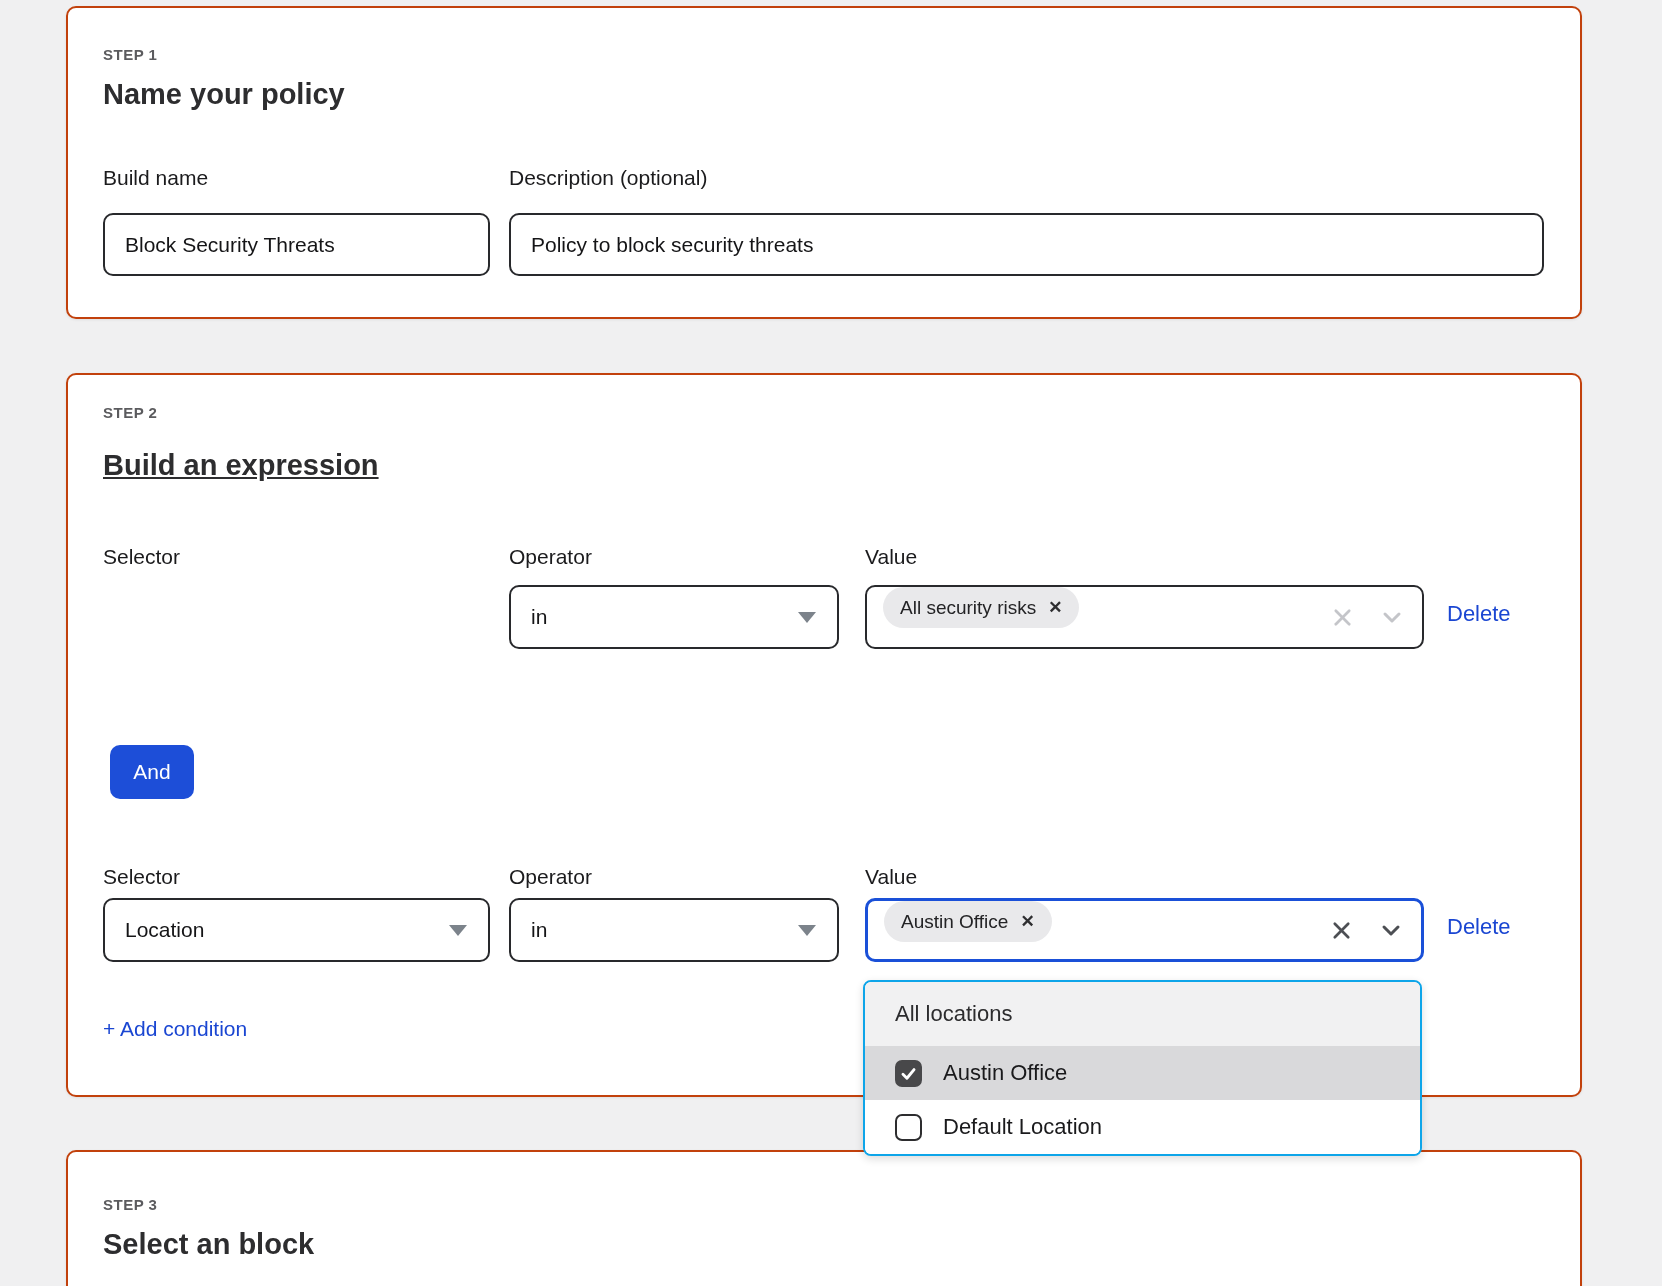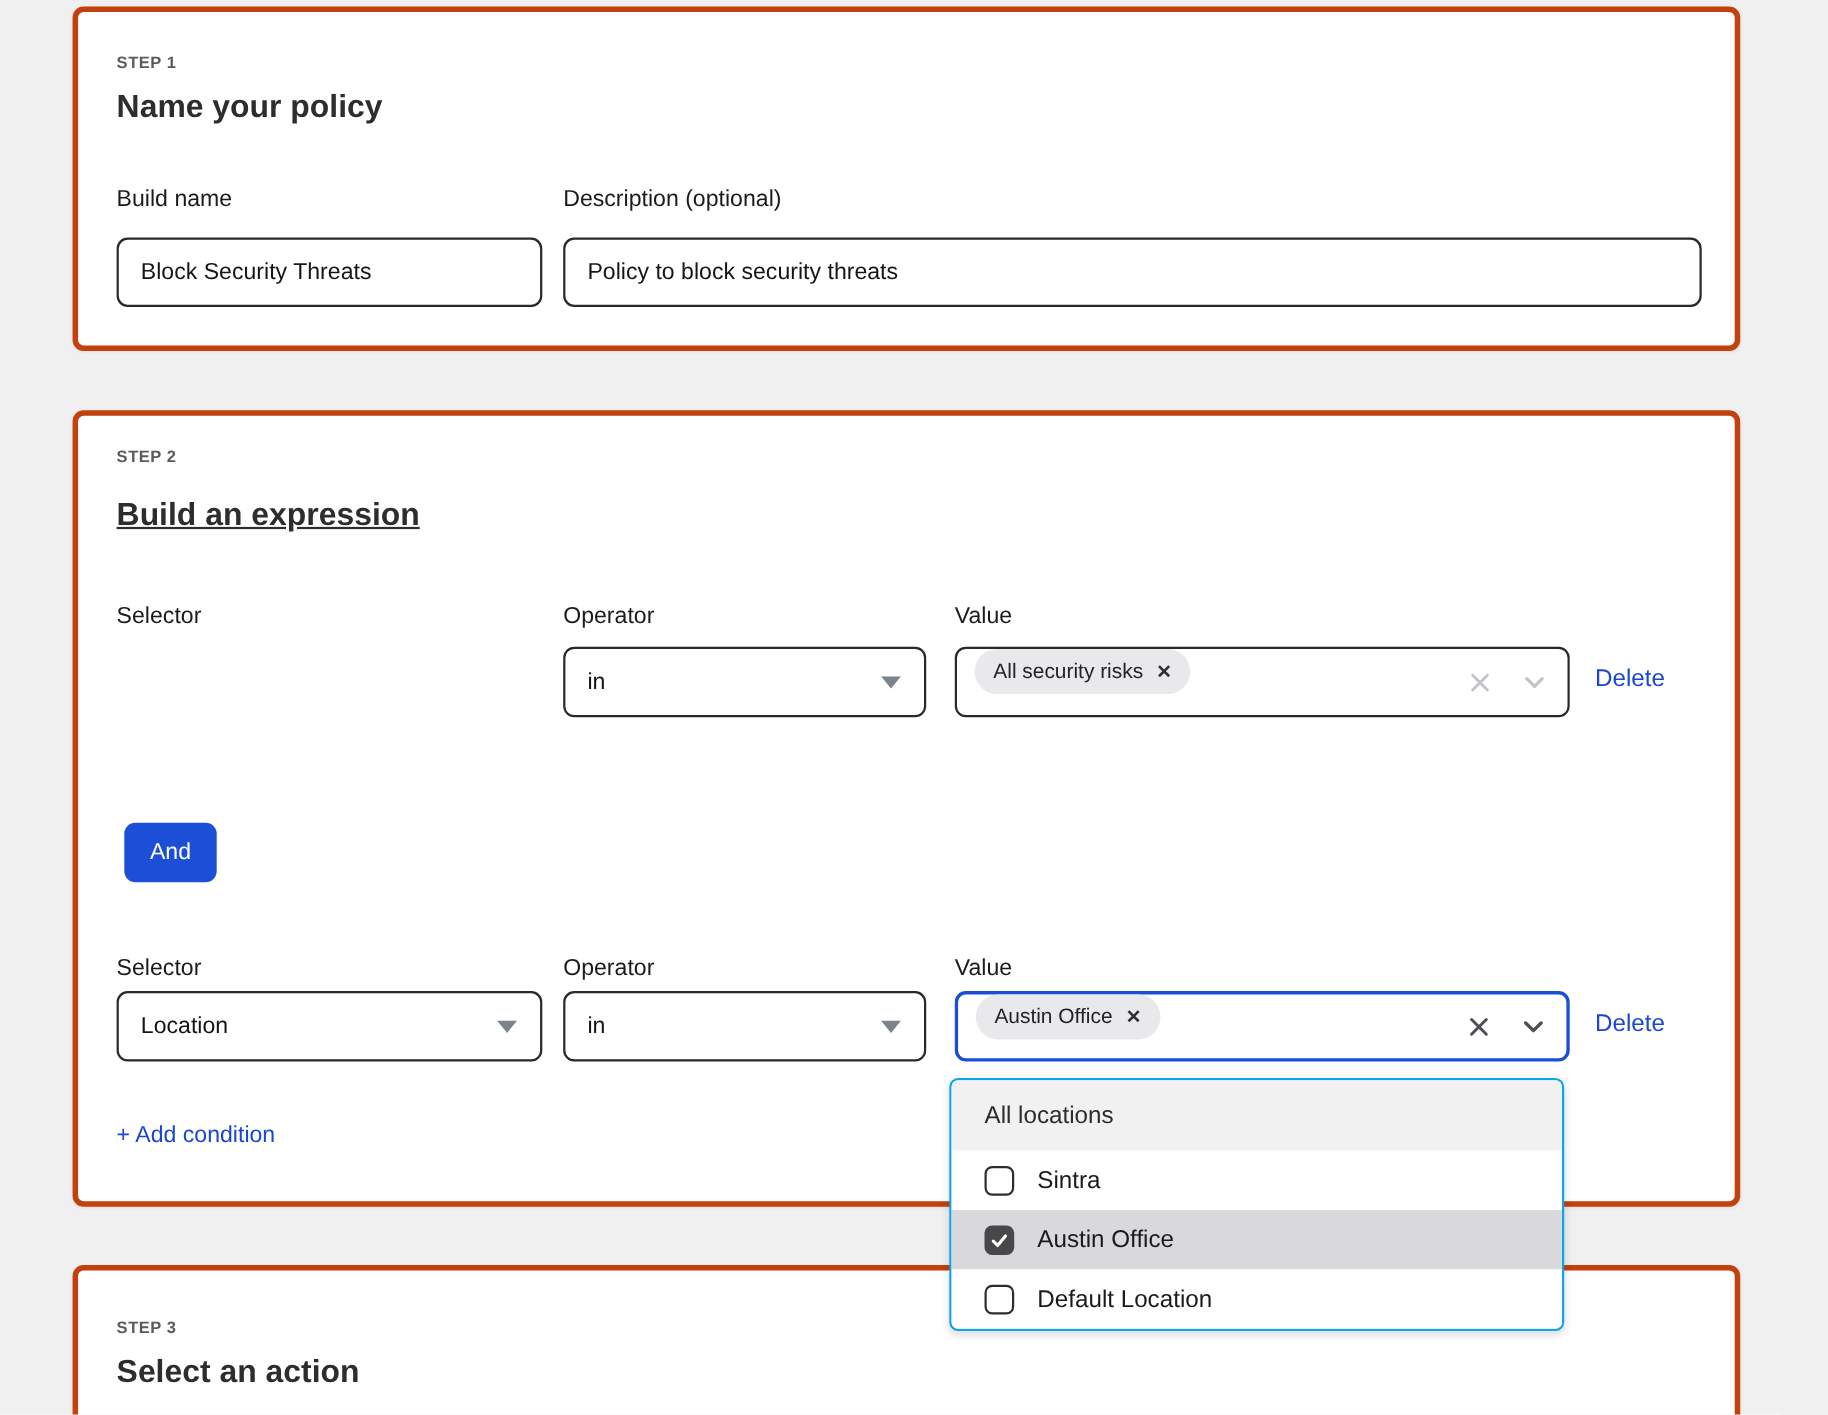--- a/index.html
+++ b/index.html
@@ -9,21 +9,21 @@
     background:#f0f0f1;
     font-family:"Liberation Sans", sans-serif;
     color:#1c1c1e;
     overflow:hidden;
   }
   .card {
     position:absolute;
     left:66px;
     width:1516px;
     background:#ffffff;
-    border:5px solid #c2410c;
+    border:2px solid #c2410c;
     border-radius:10px;
     box-shadow:0 1px 3px rgba(0,0,0,0.07);
   }
   #card-step1 { top:6px;    height:313px; }
   #card-step2 { top:373px;  height:724px; }
   #card-step3 { top:1150px; height:260px; }
 
   .step-label {
     position:absolute; left:35px;
     font-size:15px; font-weight:700; letter-spacing:0.5px;
@@ -241,30 +241,26 @@
       </span>
     </span>
   </div>
   <div class="link" style="left:1379px; top:539px;">Delete</div>
 
   <div class="link" style="left:35px; top:642px; font-size:21px;">+ Add condition</div>
 </section>
 
 <section class="card" id="card-step3">
   <div class="step-label" style="top:44px;">STEP 3</div>
-  <h2 class="card-title" style="top:76px;">Select an action</h2>
+  <h2 class="card-title" style="top:76px;">Select an block</h2>
 </section>
 
 <div class="dropdown-panel">
   <div class="dropdown-header">All locations</div>
 
-  <div class="dropdown-option">
-    <span class="checkbox"></span>
-    <span>Sintra</span>
-  </div>
 
   <div class="dropdown-option highlighted">
     <span class="checkbox checked">
       <svg width="19" height="19" viewBox="0 0 24 24">
           <polyline points="5,13 10,18 19,7" fill="none" stroke="#ffffff" stroke-width="3.6" stroke-linecap="round" stroke-linejoin="round"></polyline>
         </svg>
     </span>
     <span>Austin Office</span>
   </div>
 

